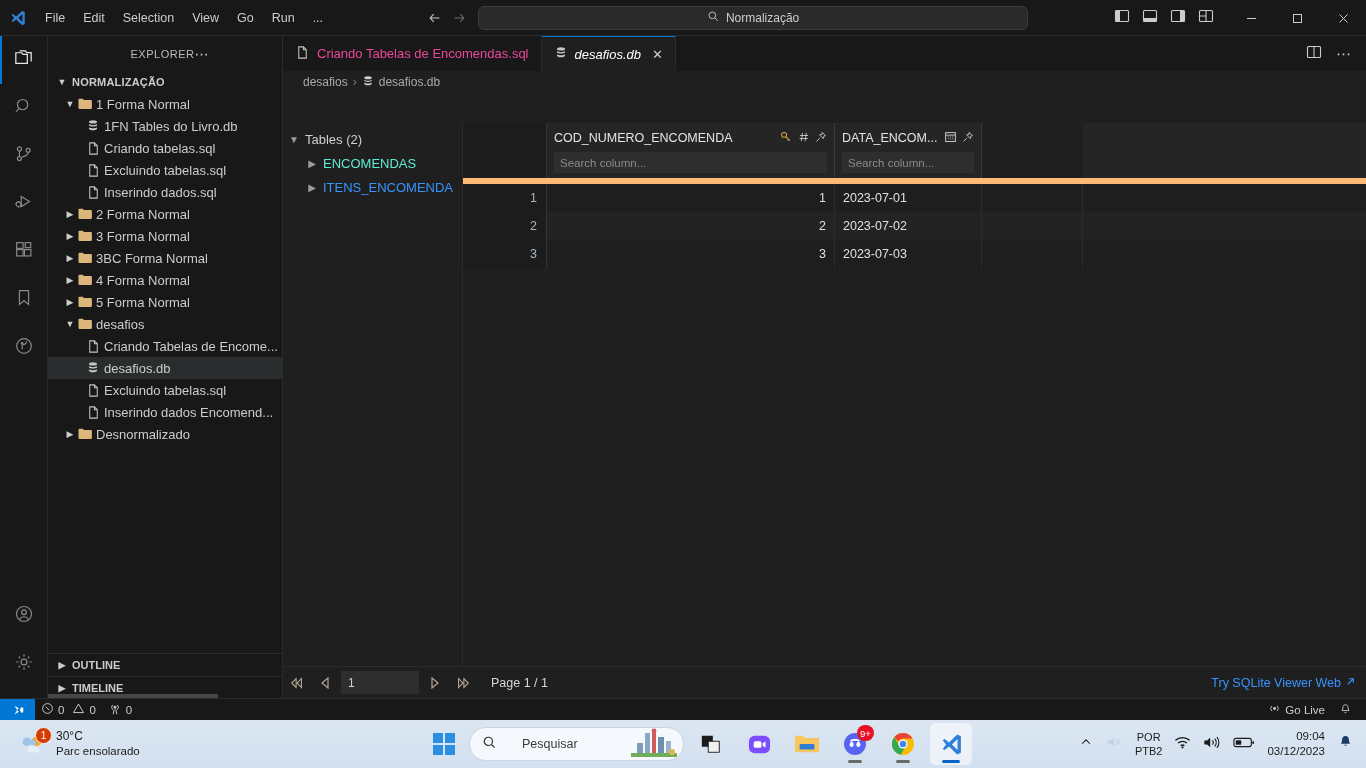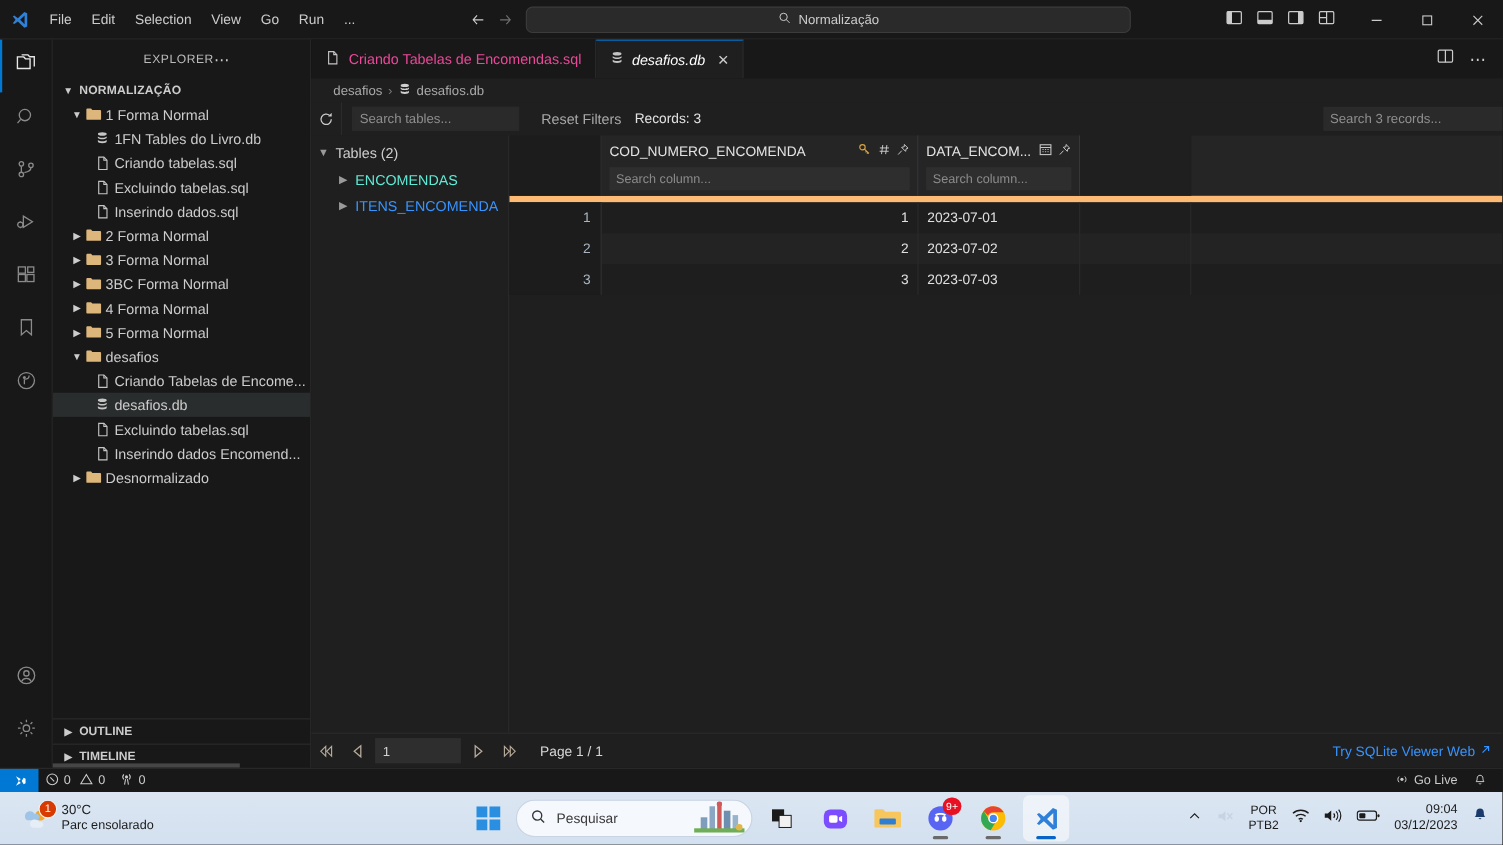--- a/index.html
+++ b/index.html
@@ -208,21 +208,21 @@
     position: absolute; right: -4px; top: -2px; width: 17px; height: 17px; border-radius: 50%;
     background: #d83b01; color: #fff; font-size: 10px; display: flex; align-items: center; justify-content: center;
     border: 1.5px solid #eef3f9;
   }
   .w-temp { font-size: 12px; line-height: 15px; }
   .w-desc { font-size: 11.5px; line-height: 15px; }
   .tb-center { position: absolute; left: 425px; display: flex; align-items: center; gap: 6px; }
   .start-ic { width: 38px; height: 40px; display: flex; align-items: center; justify-content: center; }
   .tb-search {
     width: 215px; height: 34px; border-radius: 17px; background: #f5f8fc; border: 1px solid #c8d4e3;
-    display: flex; align-items: center; gap: 9px; padding: 0 12px; color: #3a3a3a; font-size: 12.5px;
+    display: flex; align-items: center; gap: 25px; padding: 0 12px; color: #3a3a3a; font-size: 12.5px;
     position: relative; overflow: hidden;
   }
   .tb-app { width: 42px; height: 42px; display: flex; align-items: center; justify-content: center; position: relative; }
   .tb-app .dot { position: absolute; bottom: 2px; width: 14px; height: 3px; border-radius: 2px; background: #6a6a6a; }
   .tb-app .dot.active { background: #0a64c8; width: 18px; }
   .tb-app.active-bg { background: rgba(255,255,255,0.55); border-radius: 6px; }
   .tray { position: absolute; right: 0; display: flex; align-items: center; gap: 12px; padding-right: 12px; color: #1b1b1b; }
   .tray-lang { font-size: 11px; line-height: 14px; text-align: center; }
   .tray-clock { font-size: 11.5px; line-height: 15px; text-align: right; }
   .badge9 {
@@ -611,32 +611,20 @@
         <svg width="12" height="12" viewBox="0 0 16 16">
             <ellipse cx="8" cy="3.6" rx="5" ry="2" fill="#d0d0d0"></ellipse>
             <path fill="#d0d0d0" d="M3 6.2c1 1 3 1.4 5 1.4s4-.4 5-1.4v1.6c-1 1-3 1.4-5 1.4s-4-.4-5-1.4V6.2z"></path>
             <path fill="#d0d0d0" d="M3 10c1 1 3 1.4 5 1.4s4-.4 5-1.4v1.8c0 1.1-2.2 2-5 2s-5-.9-5-2V10z"></path>
           </svg>
       </span>
       <span>desafios.db</span>
     </div>
 
     <div class="sqlite">
-      <div class="sq-toolbar">
-        <div class="sq-refresh">
-          <svg width="15" height="15" viewBox="0 0 16 16">
-              <path fill="none" stroke="#cccccc" stroke-width="1.2" d="M13 8a5 5 0 1 1-1.6-3.7"></path>
-              <path fill="#cccccc" d="M13.4 1.6v3.6H9.9z"></path>
-            </svg>
-        </div>
-        <div class="sq-search-tables">Search tables...</div>
-        <div class="sq-reset">Reset Filters</div>
-        <div class="sq-records">Records: 3</div>
-        <div class="sq-search-records">Search 3 records...</div>
-      </div>
 
       <div class="sq-body">
         <div class="sq-tables">
           <div class="tb-row">
             <span class="tb-chev">▼</span>
             <span>Tables (2)</span>
           </div>
           <div class="tb-row" style="padding-left:18px">
             <span class="tb-chev">▶</span>
             <span class="tb-name table">ENCOMENDAS</span>

